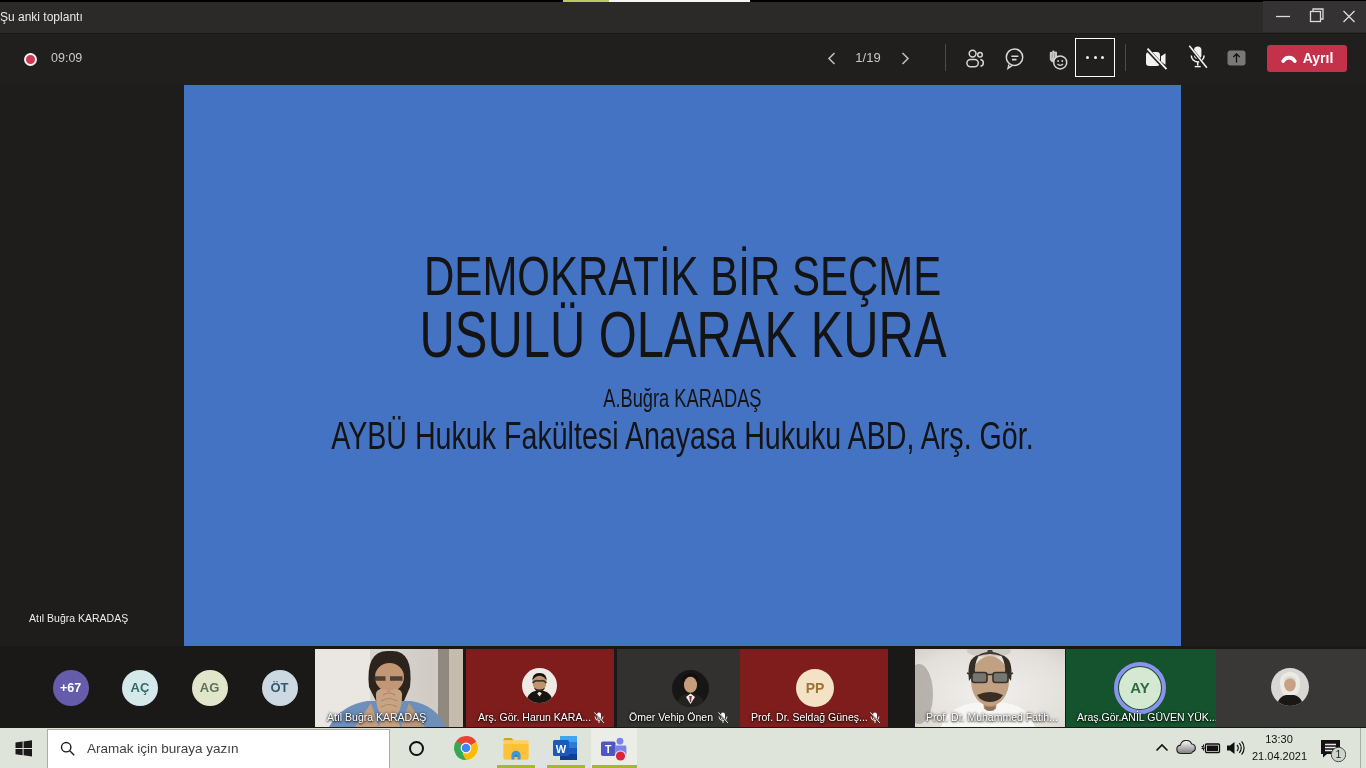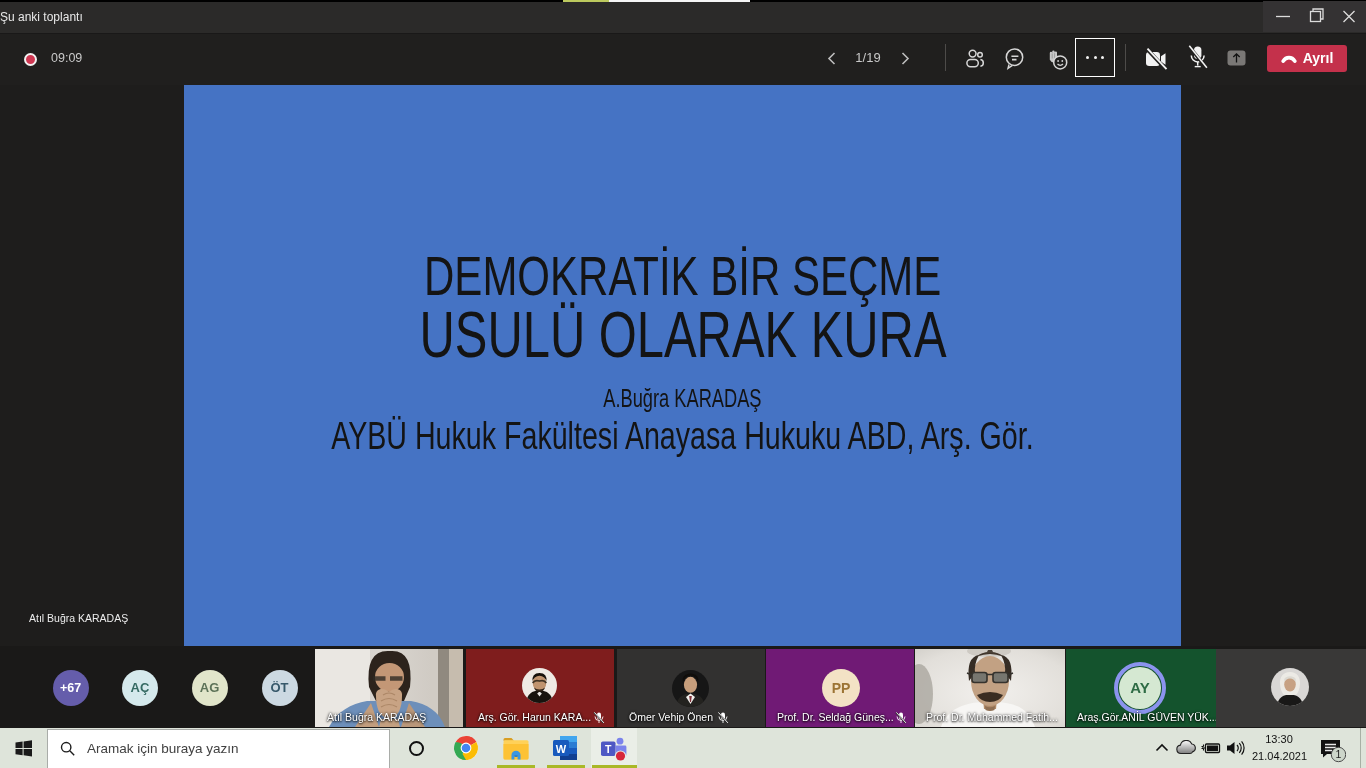--- a/index.html
+++ b/index.html
@@ -205,21 +205,21 @@
   </svg>
   <div class="tname" style="left:12px">Ömer Vehip Önen</div>
   <svg class="abs" style="left:100px;top:63px" width="12" height="12" viewBox="0 0 12 12">
       <rect x="4" y="0.5" width="4" height="7" rx="2" fill="#fff"></rect>
       <path d="M2 4.5 a4 4 0 0 0 8 0 M6 8.5 v2.5" stroke="#fff" stroke-width="0.9" fill="none"></path>
       <line x1="1" y1="0.5" x2="10.5" y2="11" stroke="#323130" stroke-width="1.8"></line>
       <line x1="1.4" y1="0.4" x2="10.9" y2="10.9" stroke="#fff" stroke-width="0.9"></line>
     </svg>
 </div>
 
-<div class="tile" style="left:766px;width:148px;background:#701a75">
+<div class="tile" style="left:740px;width:148px;background:#7f1d1d">
   <div class="abs" style="left:56px;top:20px;width:38px;height:38px;border-radius:50%;background:#f3e2c5;color:#9c7434;font-weight:bold;font-size:14px;text-align:center;line-height:38px">PP</div>
   <div class="tname" style="left:11px">Prof. Dr. Seldağ Güneş...</div>
   <svg class="abs" style="left:129px;top:63px" width="12" height="12" viewBox="0 0 12 12">
       <rect x="4" y="0.5" width="4" height="7" rx="2" fill="#fff"></rect>
       <path d="M2 4.5 a4 4 0 0 0 8 0 M6 8.5 v2.5" stroke="#fff" stroke-width="0.9" fill="none"></path>
       <line x1="1" y1="0.5" x2="10.5" y2="11" stroke="#323130" stroke-width="1.8"></line>
       <line x1="1.4" y1="0.4" x2="10.9" y2="10.9" stroke="#fff" stroke-width="0.9"></line>
     </svg>
 </div>
 

